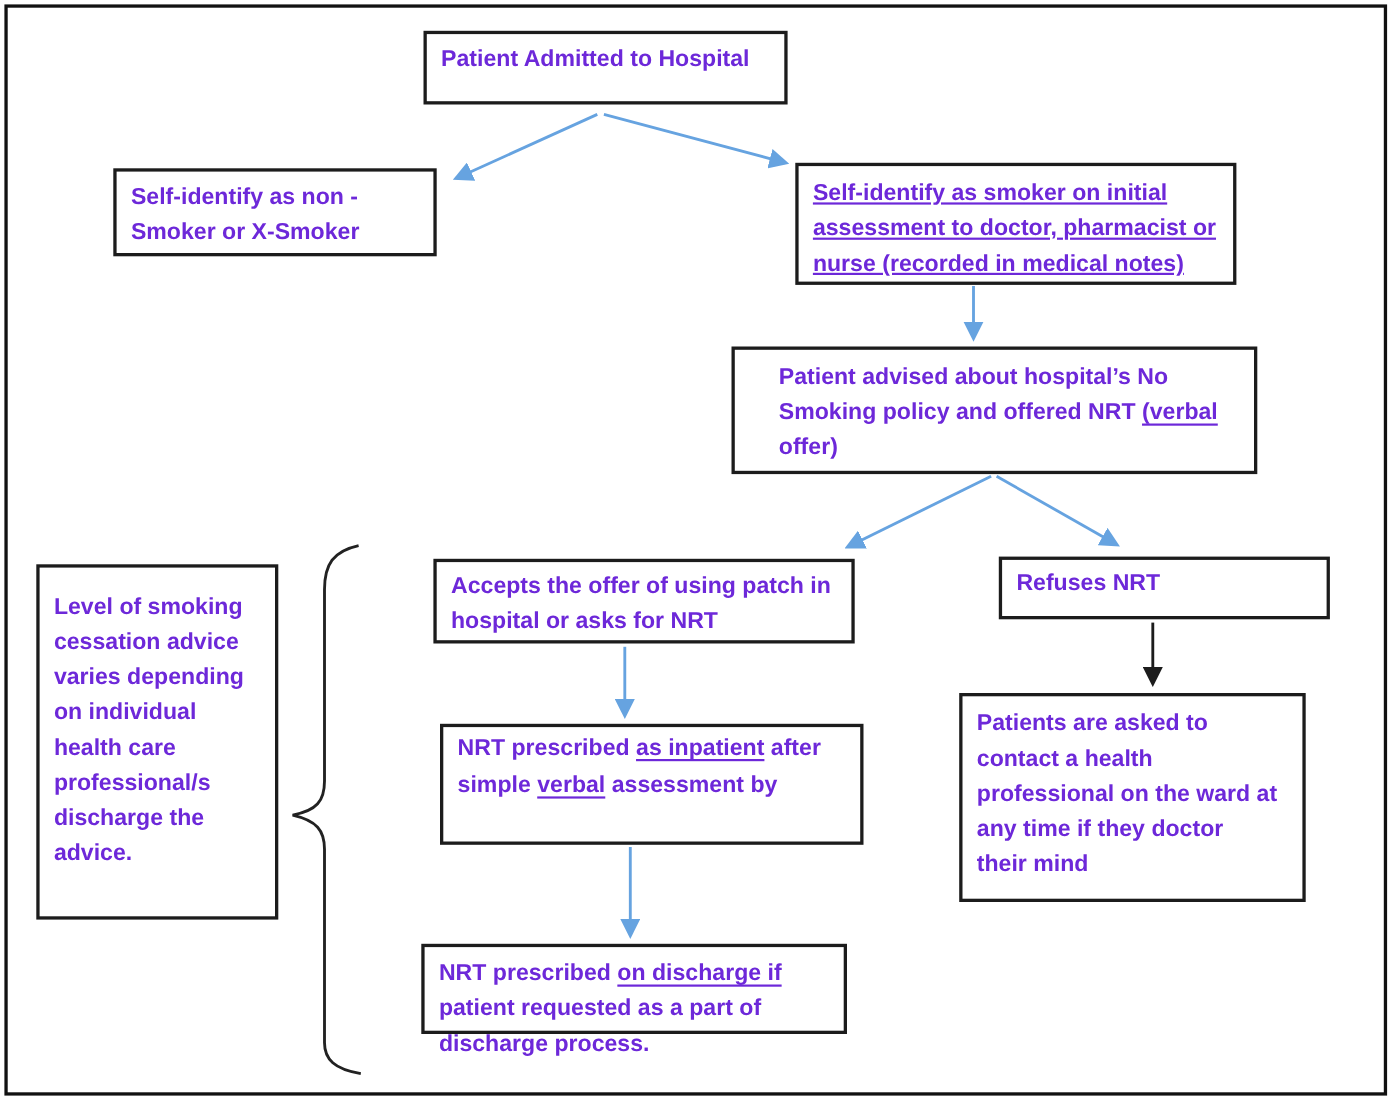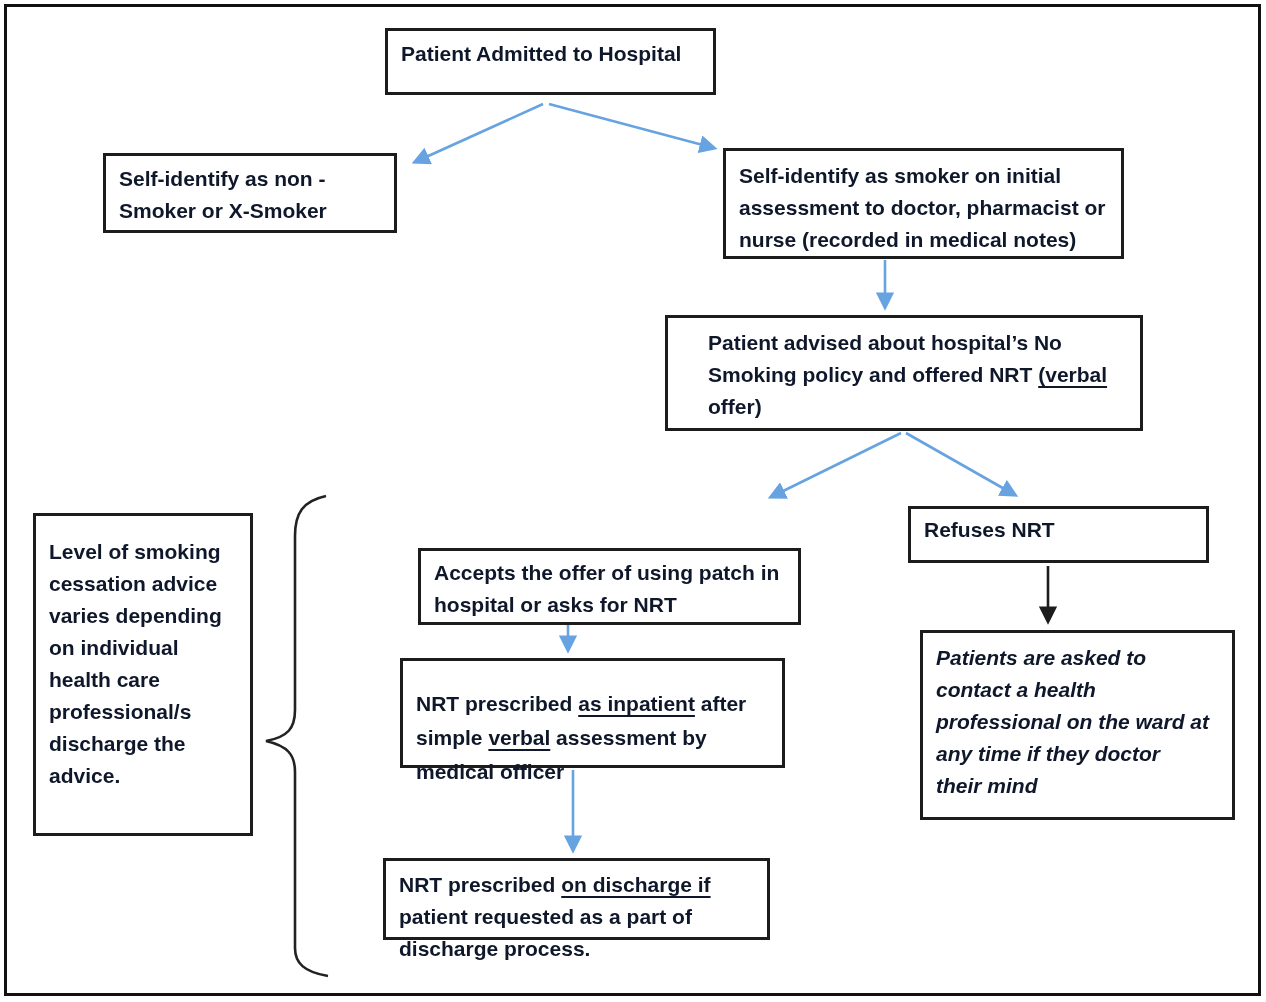--- a/index.html
+++ b/index.html
@@ -2,21 +2,21 @@
 <html><head>
 <meta charset="utf-8">
 <style>
   html, body { margin: 0; padding: 0; background: #ffffff; }
   .stage {
     position: relative;
     width: 1266px;
     height: 1002px;
     background: #ffffff;
     font-family: "Liberation Sans", sans-serif;
-    color: #0f172a;
+    color: #6d28d9;
     overflow: hidden;
   }
   .outer-frame {
     position: absolute;
     left: 4px; top: 4px; right: 5px; bottom: 6px;
     border: 3px solid #111111;
     pointer-events: none;
   }
   .node {
     position: absolute;
@@ -28,26 +28,26 @@
     line-height: 32px;
     padding: 6px 13px;
     letter-spacing: 0px;
   }
   .tline { white-space: nowrap; }
   .u { text-decoration: underline; text-decoration-thickness: 2px; text-underline-offset: 4px; }
 
   
   #n-admitted   { left: 385px; top: 28px;  width: 331px; height: 67px;  padding-top: 7px; }
   #n-nonsmoker  { left: 103px; top: 153px; width: 294px; height: 80px;  padding-top: 7px; }
-  #n-smoker     { left: 723px; top: 148px; width: 401px; height: 111px; padding-top: 9px; }
+  #n-smoker     { left: 723px; top: 148px; width: 401px; height: 111px; padding-top: 9px; text-decoration: underline; }
   #n-advised    { left: 665px; top: 315px; width: 478px; height: 116px; padding-top: 9px; padding-left: 40px; }
-  #n-accepts    { left: 418px; top: 508px; width: 383px; height: 77px;  padding-top: 6px; margin-top: 40px; }
+  #n-accepts    { left: 394px; top: 508px; width: 383px; height: 77px;  padding-top: 6px; }
   #n-refuses    { left: 908px; top: 506px; width: 301px; height: 57px;  padding-top: 5px; }
-  #n-inpatient  { left: 400px; top: 658px; width: 385px; height: 110px; padding-top: 26px; line-height: 34px; }
-  #n-contact    { left: 920px; top: 630px; width: 315px; height: 190px; padding-top: 9px; font-style: italic; }
+  #n-inpatient  { left: 400px; top: 658px; width: 385px; height: 110px; padding-top: 2px; line-height: 34px; }
+  #n-contact    { left: 872px; top: 630px; width: 315px; height: 190px; padding-top: 9px; }
   #n-discharge  { left: 383px; top: 858px; width: 387px; height: 82px; padding-top: 8px; }
   #n-note       { left: 33px;  top: 513px; width: 220px; height: 323px; padding-top: 20px; border-width: 3px; }
 
   svg.overlay {
     position: absolute;
     left: 0; top: 0;
     pointer-events: none;
   }
   .arrow-blue  { stroke: #66a3e0; stroke-width: 2.6; fill: none; }
   .arrow-black { stroke: #1c1c1c; stroke-width: 2.6; fill: none; }
@@ -102,21 +102,20 @@
   <div class="node" id="n-accepts">
       <div class="tline"><span>Accepts the offer of using patch in</span></div>
       <div class="tline"><span>hospital or asks for NRT</span></div>
     </div>
   <div class="node" id="n-refuses">
       <div class="tline"><span>Refuses NRT</span></div>
     </div>
   <div class="node" id="n-inpatient">
       <div class="tline"><span>NRT prescribed </span><span class="u">as inpatient</span><span> after</span></div>
       <div class="tline"><span>simple </span><span class="u">verbal</span><span> assessment by</span></div>
-      <div class="tline"><span>medical officer</span></div>
     </div>
   <div class="node" id="n-contact">
       <div class="tline"><span>Patients are asked to</span></div>
       <div class="tline"><span>contact a health</span></div>
       <div class="tline"><span>professional on the ward at</span></div>
       <div class="tline"><span>any time if they doctor</span></div>
       <div class="tline"><span>their mind</span></div>
     </div>
   <div class="node" id="n-discharge">
       <div class="tline"><span>NRT prescribed </span><span class="u">on discharge if</span></div>

